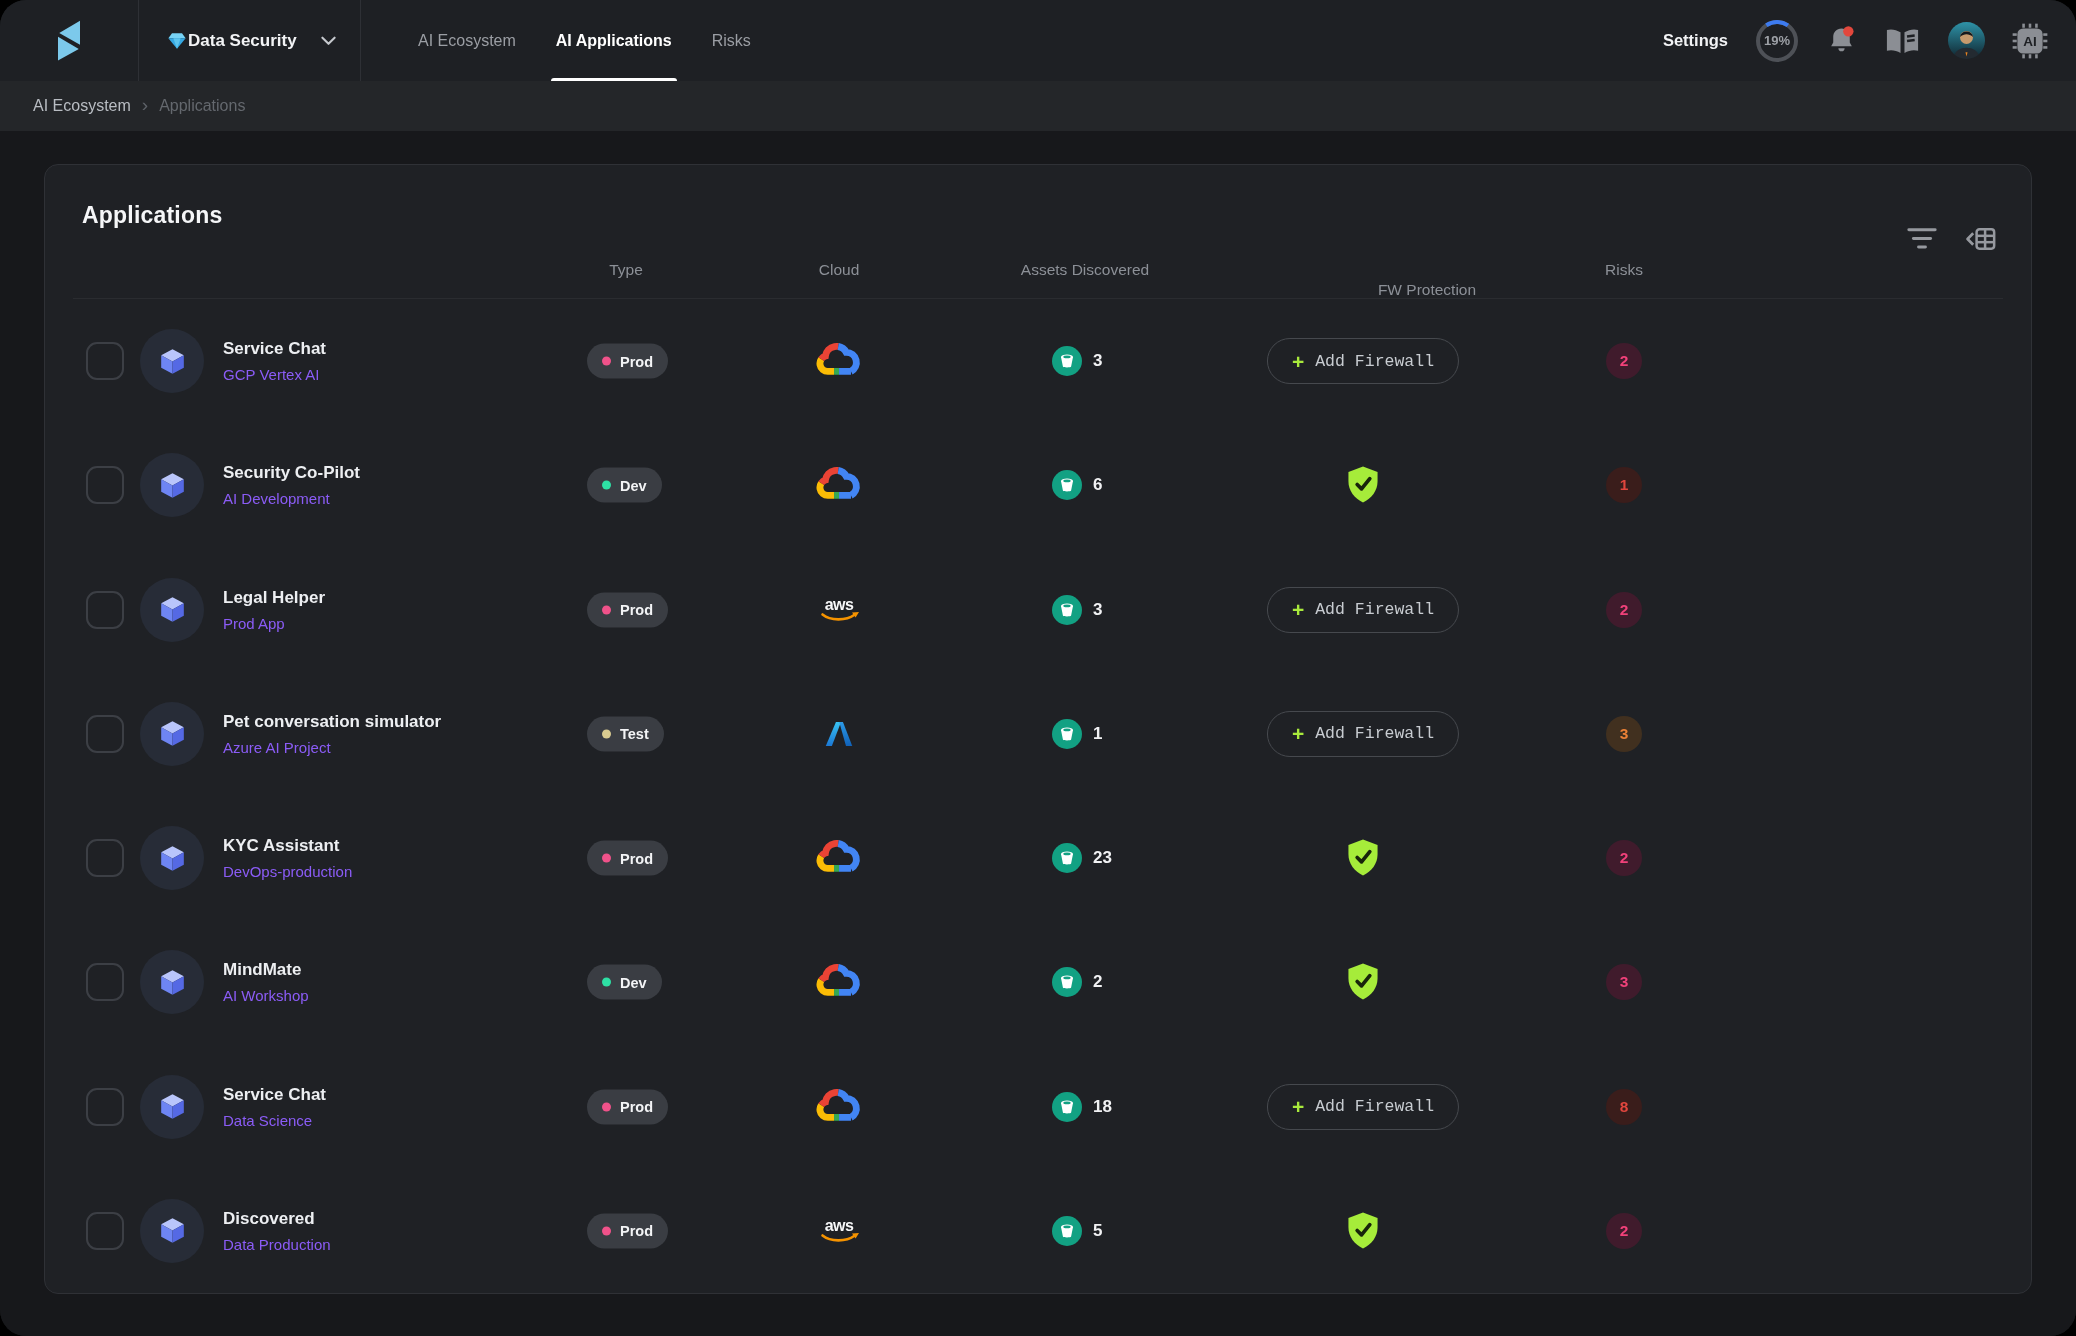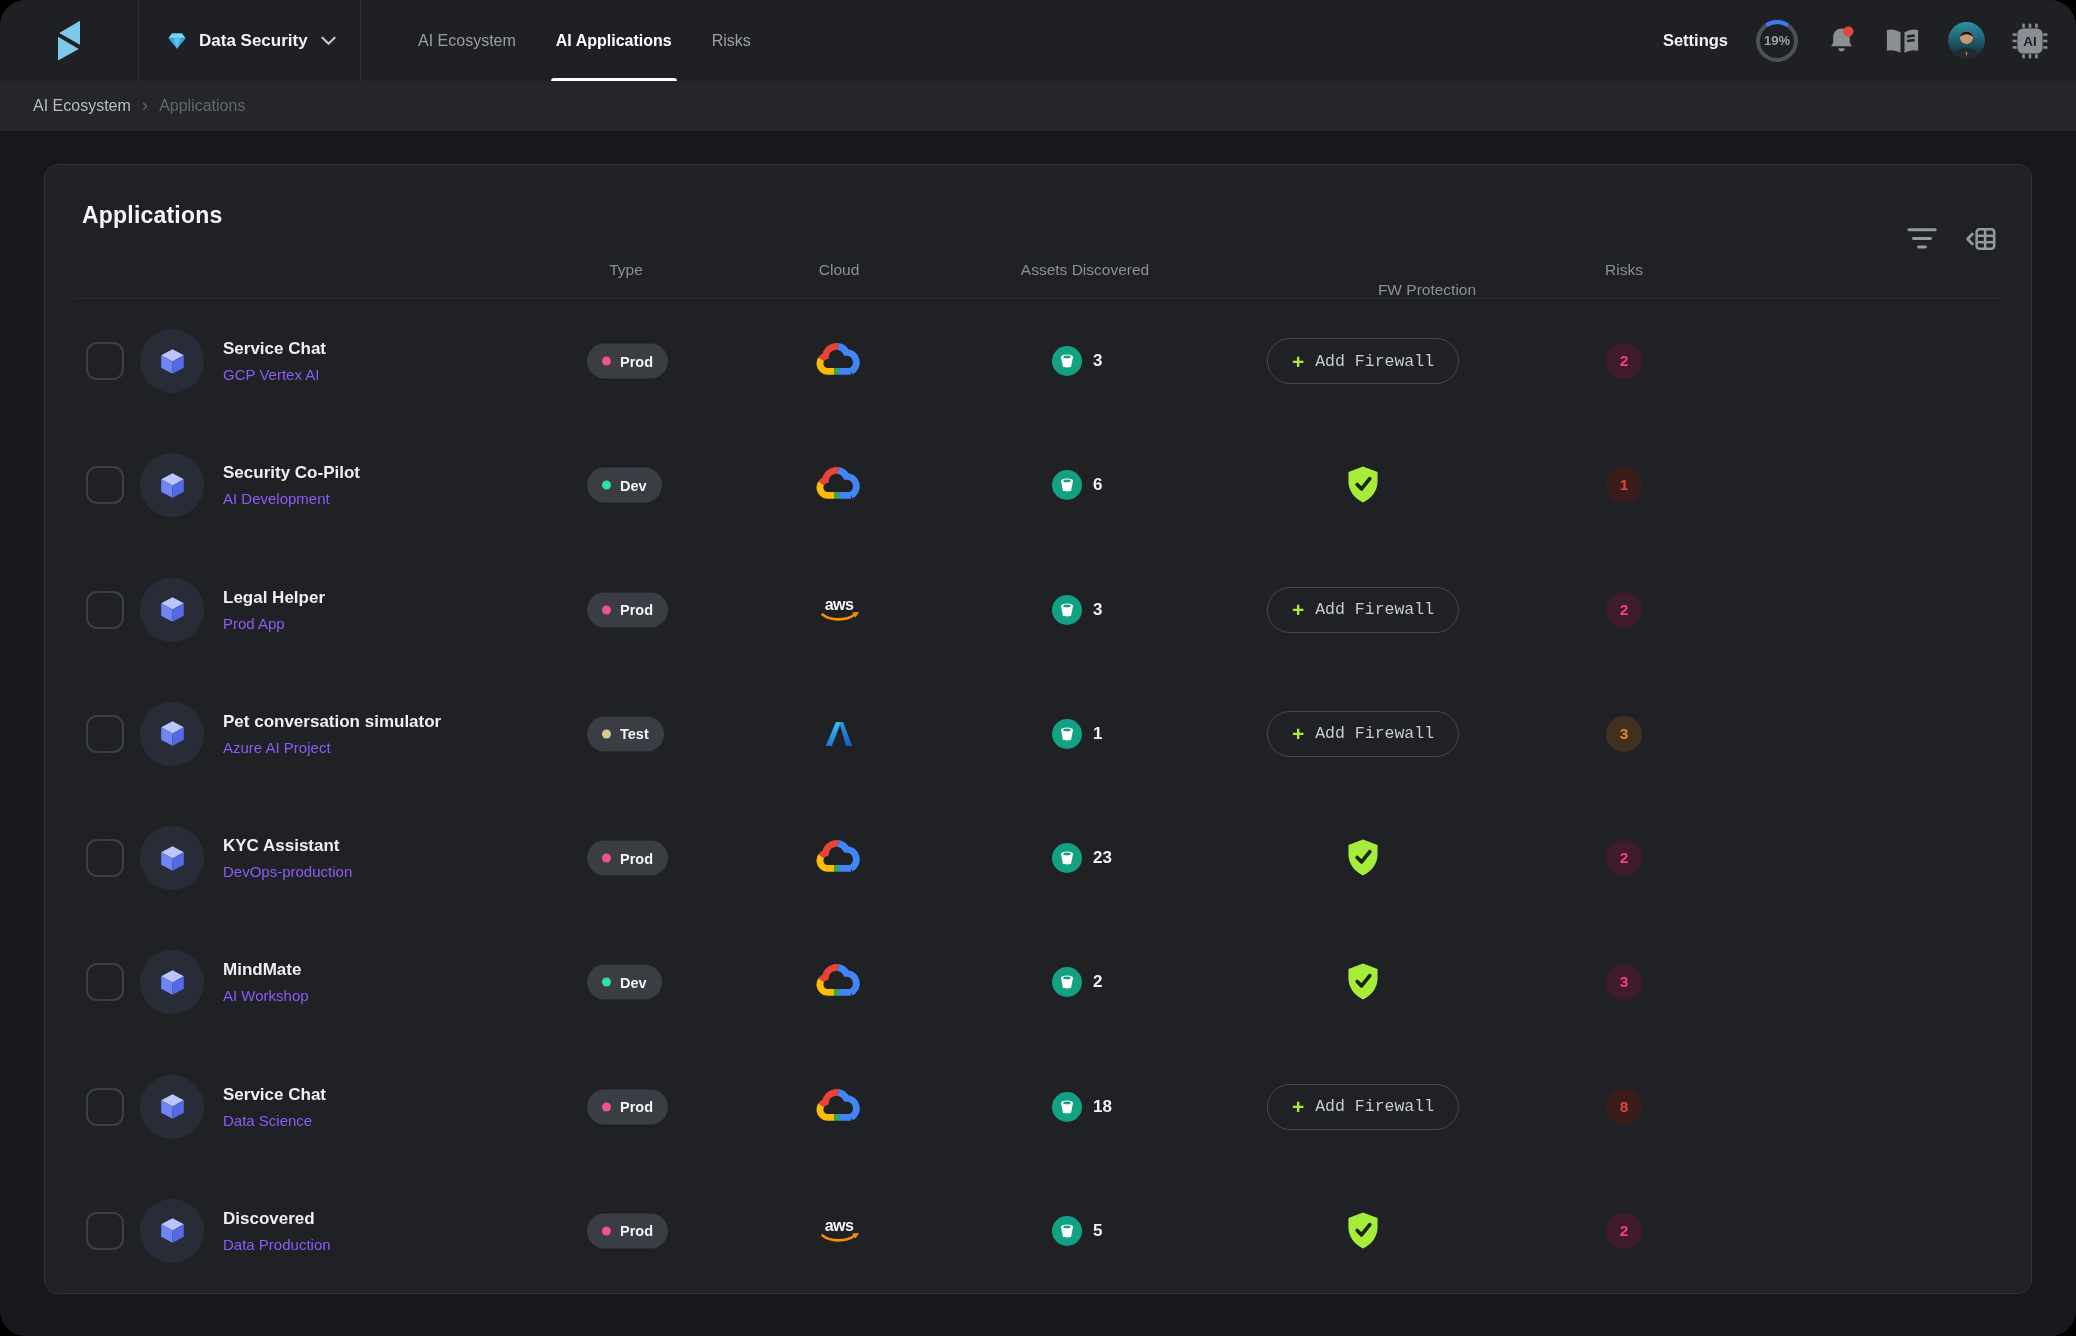--- a/index.html
+++ b/index.html
@@ -18,21 +18,21 @@
 
   
   .navbar {
     height: 81px; background: #1e2024;
     display: flex; align-items: stretch;
     position: relative;
   }
   .nav-logo { width: 138px; display: flex; align-items: center; justify-content: center; cursor: pointer; }
   .nav-divider { width: 1px; background: #2e3035; }
   .product-switcher {
-    width: 221px; display: flex; align-items: center; gap: 11px;
+    width: 221px; display: flex; align-items: center; 
     padding: 0 24px 0 27px; cursor: pointer;
   }
   .product-switcher .label { font-size: 17px; font-weight: 700; color: #f2f3f5; white-space: nowrap; }
   .product-switcher .chev { margin-left: auto; display: flex; }
   .nav-tabs { display: flex; margin-left: 55px; gap: 36px; }
   .nav-tab {
     display: flex; align-items: center; font-size: 16px; color: #9b9ea4;
     position: relative; cursor: pointer; padding: 0 2px; white-space: nowrap;
   }
   .nav-tab.active { color: #ffffff; font-weight: 600; }

